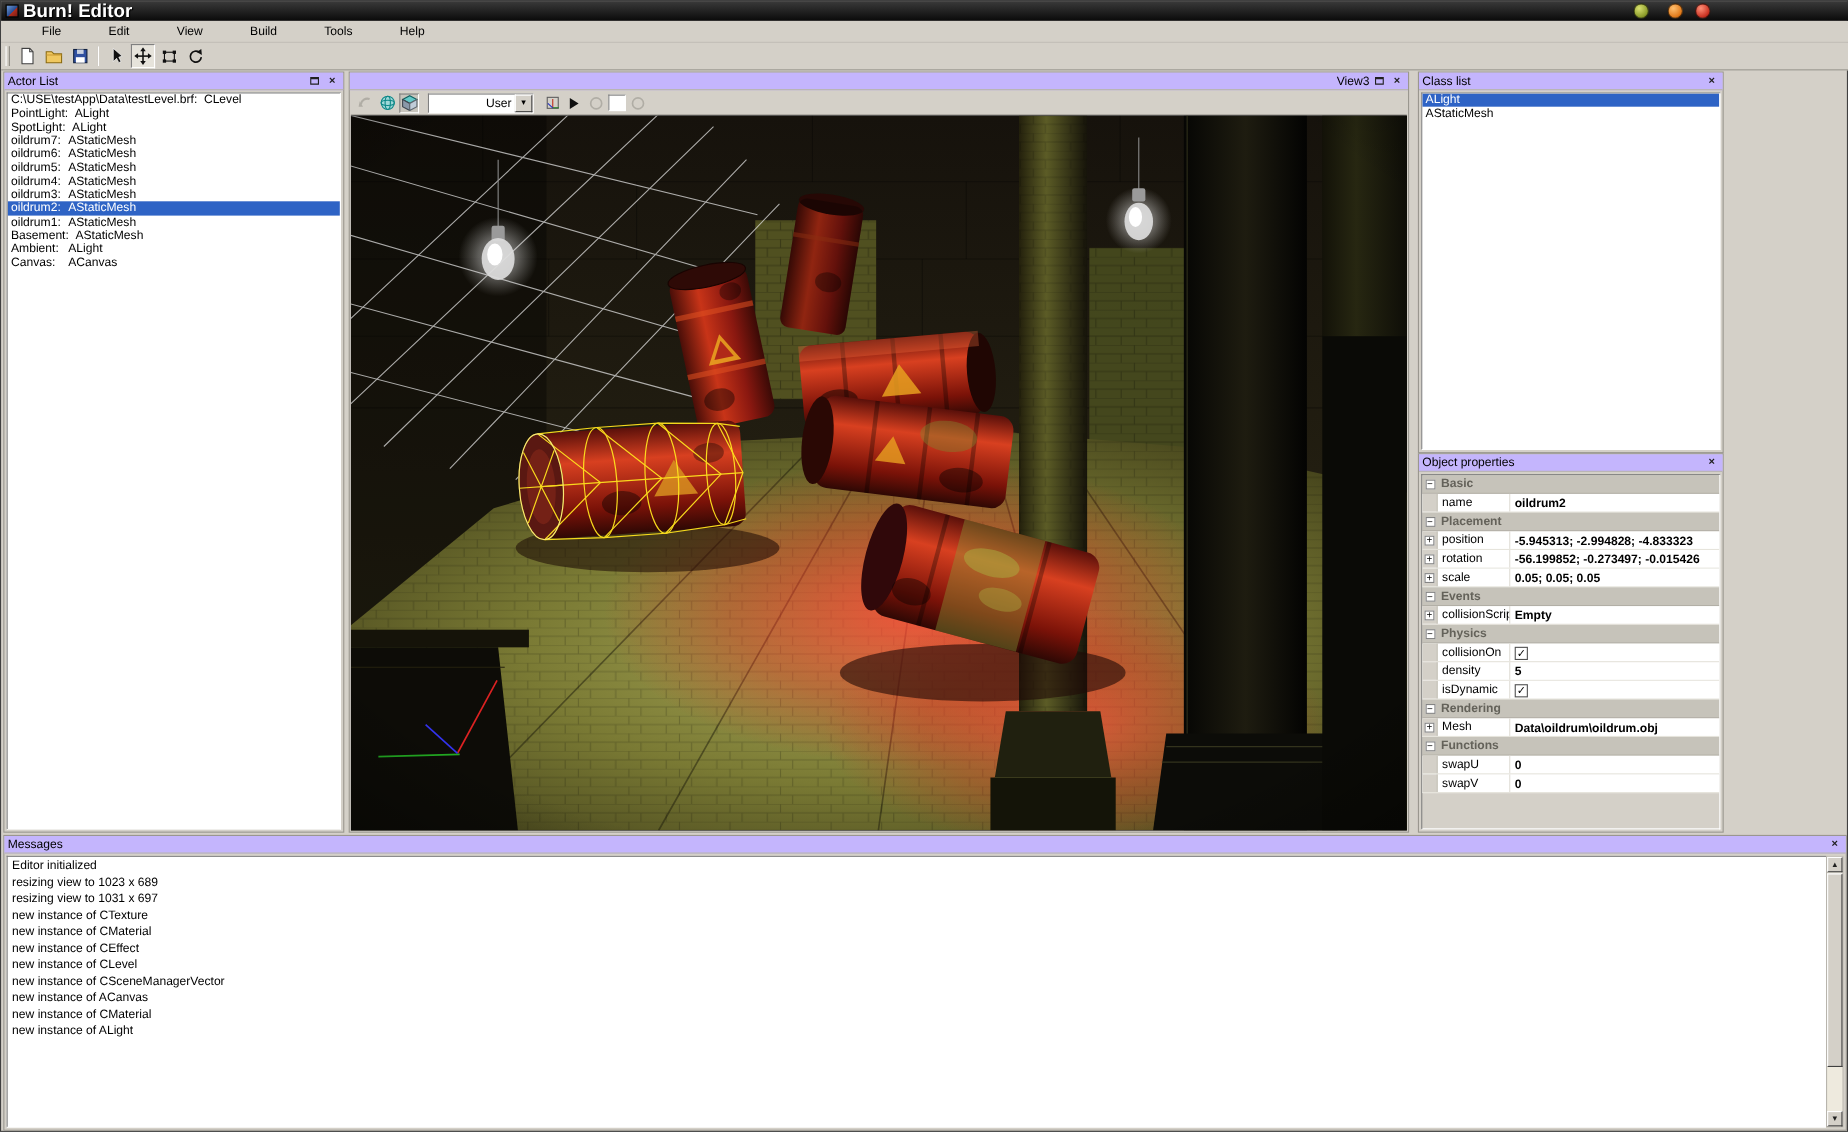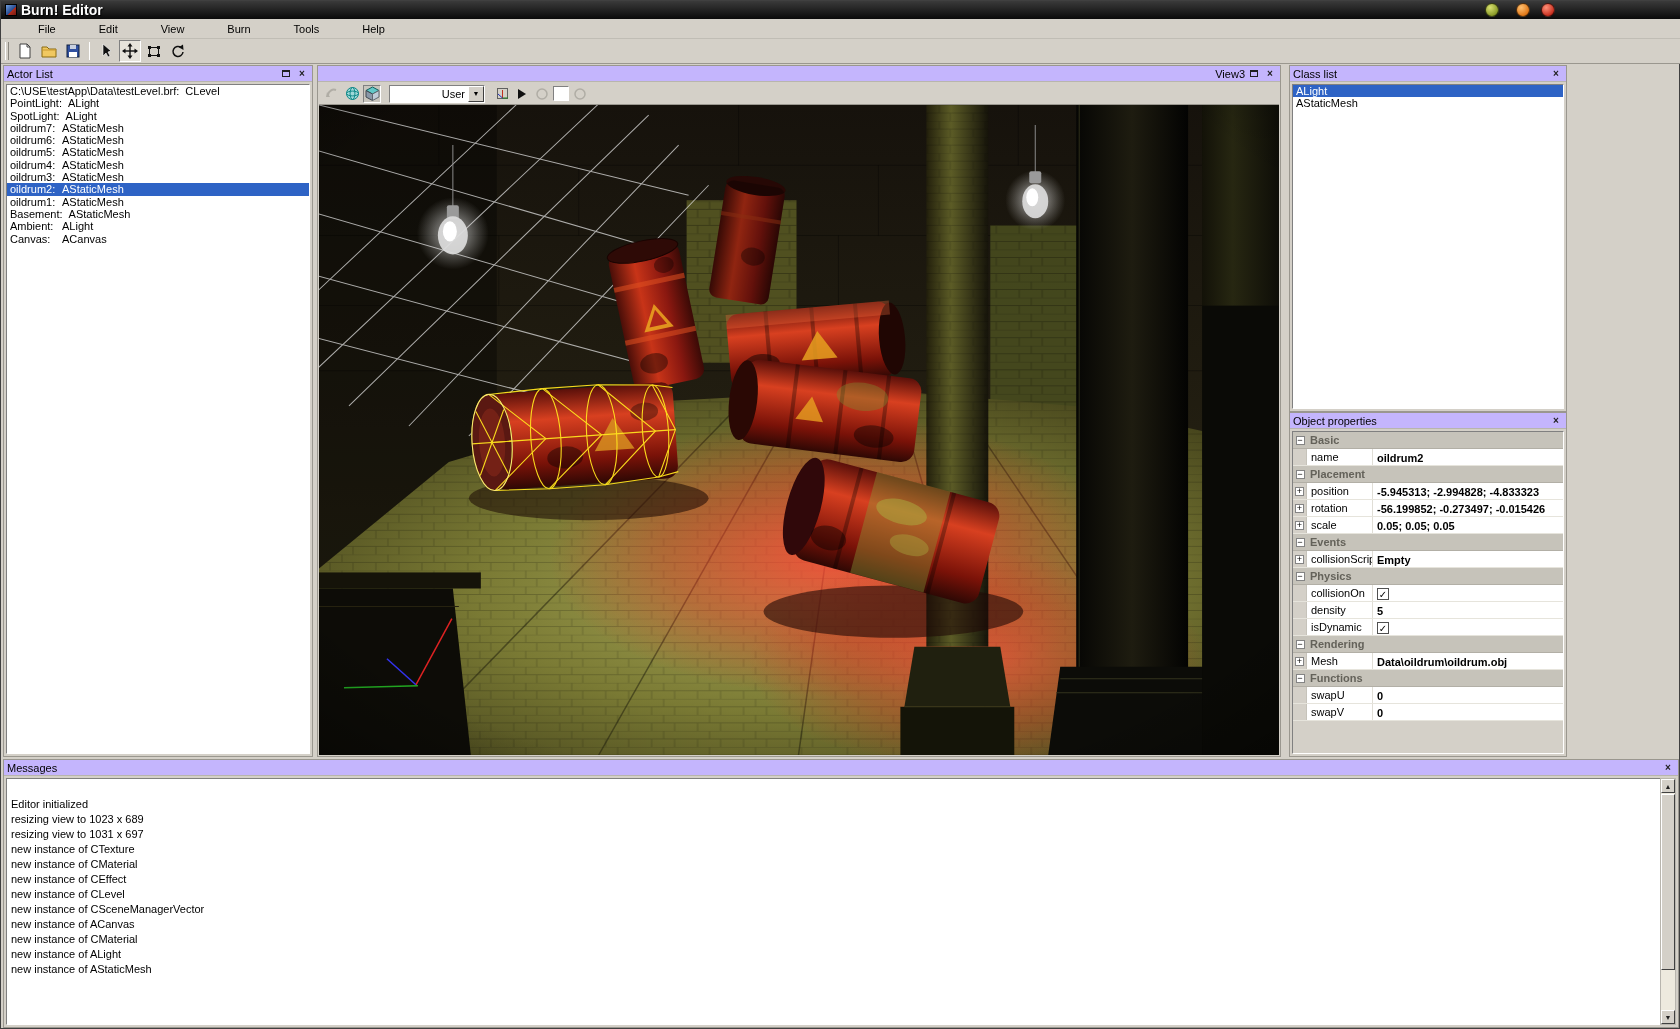--- a/index.html
+++ b/index.html
@@ -4,21 +4,21 @@
 <style>
   * { margin:0; padding:0; box-sizing:border-box; }
   html,body { width:1680px; height:1029px; overflow:hidden; }
   body { font-family:"Liberation Sans","DejaVu Sans",sans-serif; font-size:11px; background:#d4d0c8; color:#000; }
   #app { position:relative; width:1680px; height:1029px; background:#d4d0c8; border:1px solid #404040; }
 
   
   #titlebar { position:absolute; left:0; top:0; width:1680px; height:18px;
     background:linear-gradient(#3a3a3a,#0a0a0a); display:flex; align-items:center; padding:0 4px; }
   #app-icon { width:12px; height:12px; margin-right:4px; background:linear-gradient(135deg,#6fa0e0 0%,#2a4c90 55%,#b03020 56%,#7a1810 100%); border:1px solid #000; }
-  #window-title { color:#fff; font-weight:bold; font-size:14px; text-shadow:1px 1px 1px #000; }
+  #window-title { color:#fff; font-weight:bold; font-size:17px; text-shadow:1px 1px 1px #000; }
   .tb-circle { position:absolute; top:2px; width:14px; height:14px; border-radius:50%; border:1px solid rgba(0,0,0,.6); }
   #btn-min   { right:182px; background:radial-gradient(circle at 35% 30%, #d8e070, #8a9a28 70%, #4a5410); }
   #btn-max   { right:151px; background:radial-gradient(circle at 35% 30%, #ffc070, #e07818 70%, #7a3c08); }
   #btn-close { right:126px; background:radial-gradient(circle at 35% 30%, #ff9078, #c83020 70%, #6a1008); }
 
   
   #menubar { position:absolute; left:0; top:18px; width:1680px; height:20px; background:#d4d0c8;
     display:flex; align-items:center; padding-left:2px; border-bottom:1px solid #c0bdb5; }
   .menu-item { padding:2px 8px; cursor:default;margin-left:27px; }
   #toolbar { position:absolute; left:0; top:38px; width:1680px; height:25px; background:#d4d0c8;
@@ -75,21 +75,21 @@
     text-align:center; color:#000; font-weight:normal; }
   .pg-glabel { padding-left:3px; }
   .pg-key { width:66px; flex:0 0 66px; padding:2px 2px 0 4px; border-right:1px solid #e0ded6; overflow:hidden; white-space:nowrap; }
   .pg-val { flex:1; padding:2px 2px 0 4px; overflow:hidden; white-space:nowrap; display:flex; align-items:center;font-weight:bold; }
   .pg-check { width:12px; height:12px; border:1px solid #505050; background:#fff; font-size:10px; line-height:11px;
     text-align:center; display:inline-block; }
 
   
   #messages-panel { left:2px; top:758px; width:1676px; height:269px; }
   #messages-body { position:absolute; left:2px; right:18px; top:18px; bottom:2px; background:#fff;
-    border:1px solid; border-color:#808080 #fff #fff #808080; border-right:none; overflow:hidden; padding-top:18px; }
+    border:1px solid; border-color:#808080 #fff #fff #808080; border-right:none; overflow:hidden; padding-top:1px; }
   .msg-line { height:15px; line-height:15px; padding-left:4px; white-space:nowrap; }
   #msg-scroll { position:absolute; right:2px; top:18px; bottom:2px; width:16px; background:#eeeade;
     border:1px solid #b8b5ad; }
   .sb-btn { position:absolute; left:0; width:14px; height:14px; background:#d4d0c8; border:1px solid;
     border-color:#fff #404040 #404040 #fff; font-size:7px; display:flex; align-items:center; justify-content:center; color:#202020; }
   #sb-up { top:0; }
   #sb-down { bottom:0; }
   #sb-thumb { position:absolute; left:0; top:15px; width:14px; height:72%; background:#d4d0c8; border:1px solid;
     border-color:#fff #404040 #404040 #fff; }
 </style>
@@ -103,21 +103,21 @@
     <span id="window-title">Burn! Editor</span>
     <div class="tb-circle" id="btn-min"></div>
     <div class="tb-circle" id="btn-max"></div>
     <div class="tb-circle" id="btn-close"></div>
   </div>
 
   <div id="menubar">
       <div class="menu-item">File</div>
       <div class="menu-item">Edit</div>
       <div class="menu-item">View</div>
-      <div class="menu-item">Burn</div>
+      <div class="menu-item">Build</div>
       <div class="menu-item">Tools</div>
       <div class="menu-item">Help</div>
     </div>
 
   <div id="toolbar">
     <div class="grip"></div>
     <div class="tbtn">
       <svg width="16" height="16">
           <path d="M3 1h7l3 3v11H3z" fill="#fff" stroke="#404040"></path>
           <path d="M10 1v3h3" fill="none" stroke="#404040"></path>
@@ -588,21 +588,20 @@
         <div class="msg-line">resizing view to 1023 x 689</div>
         <div class="msg-line">resizing view to 1031 x 697</div>
         <div class="msg-line">new instance of CTexture</div>
         <div class="msg-line">new instance of CMaterial</div>
         <div class="msg-line">new instance of CEffect</div>
         <div class="msg-line">new instance of CLevel</div>
         <div class="msg-line">new instance of CSceneManagerVector</div>
         <div class="msg-line">new instance of ACanvas</div>
         <div class="msg-line">new instance of CMaterial</div>
         <div class="msg-line">new instance of ALight</div>
-        <div class="msg-line">new instance of AStaticMesh</div>
       </div>
     <div id="msg-scroll">
       <div class="sb-btn" id="sb-up">▲</div>
       <div id="sb-thumb"></div>
       <div class="sb-btn" id="sb-down">▼</div>
     </div>
   </div>
 
 </div>
 

